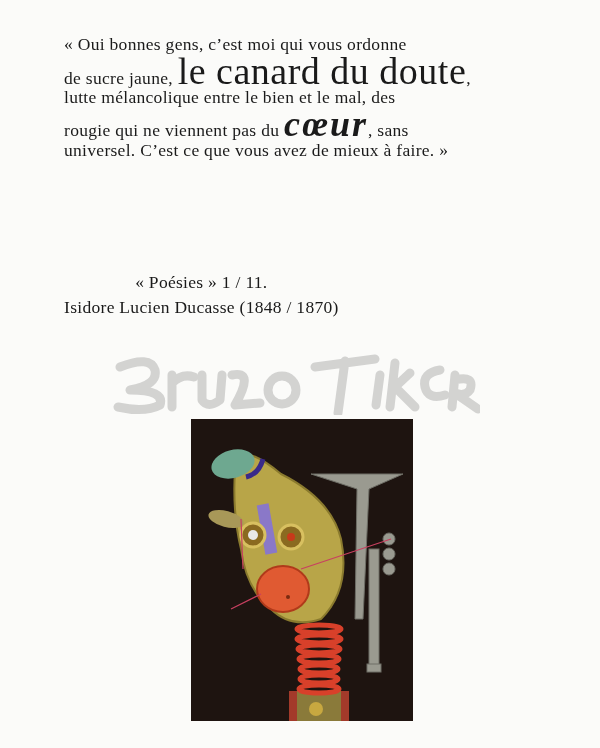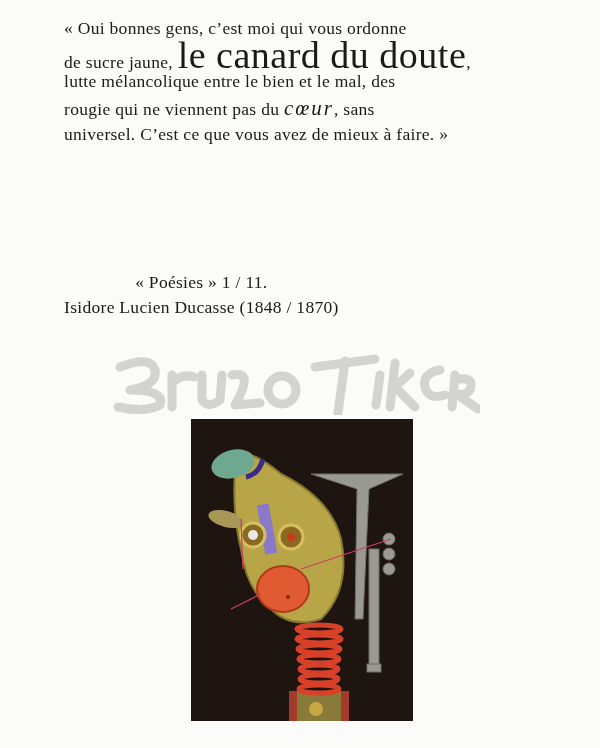--- a/index.html
+++ b/index.html
@@ -1,23 +1,23 @@
 <!DOCTYPE html>
 <html><head>
 <meta charset="utf-8">
 <style>
   html, body { margin: 0; padding: 0; }
   body {
     width: 600px; height: 748px; background: #fbfbf9; position: relative; overflow: hidden;
     font-family: "Liberation Serif", "DejaVu Serif", serif; color: #1a1a1a;
   }
-  .poem { position: absolute; left: 64px; top: 15px; width: 530px; font-size: 17.5px; line-height: 26.5px; letter-spacing: 0.3px; white-space: nowrap; }
+  .poem { position: absolute; left: 64px; top: 31px; width: 530px; font-size: 17.5px; line-height: 26.5px; letter-spacing: 0.3px; white-space: nowrap; }
   .poem .line { display: block; height: 26.5px; }
   .big1 { font-size: 38px; letter-spacing: 0.5px; margin-top: 32px; }
-  .big2 { font-size: 21px; font-weight: normal; font-style: italic; letter-spacing: 2px; }
+  .big2 { font-size: 36px; font-weight: bold; font-style: italic; letter-spacing: 2px; }
   .big3 { font-size: 23px; letter-spacing: 0.4px; }
   .credits { position: absolute; left: 64px; top: 270px; font-size: 17.5px; line-height: 24.5px; letter-spacing: 0.3px; white-space: nowrap; text-align: center; }
   .credits .line { display: block; }
   .maldoror { font-style: italic; font-size: 21px; letter-spacing: 1px; }
   .watermark { position: absolute; left: 110px; top: 345px; width: 370px; height: 70px; opacity: 0.35; }
   .photo { position: absolute; left: 191px; top: 419px; width: 222px; height: 302px; background: #1e1410; overflow: hidden; }
 </style>
 </head>
 <body>
 

